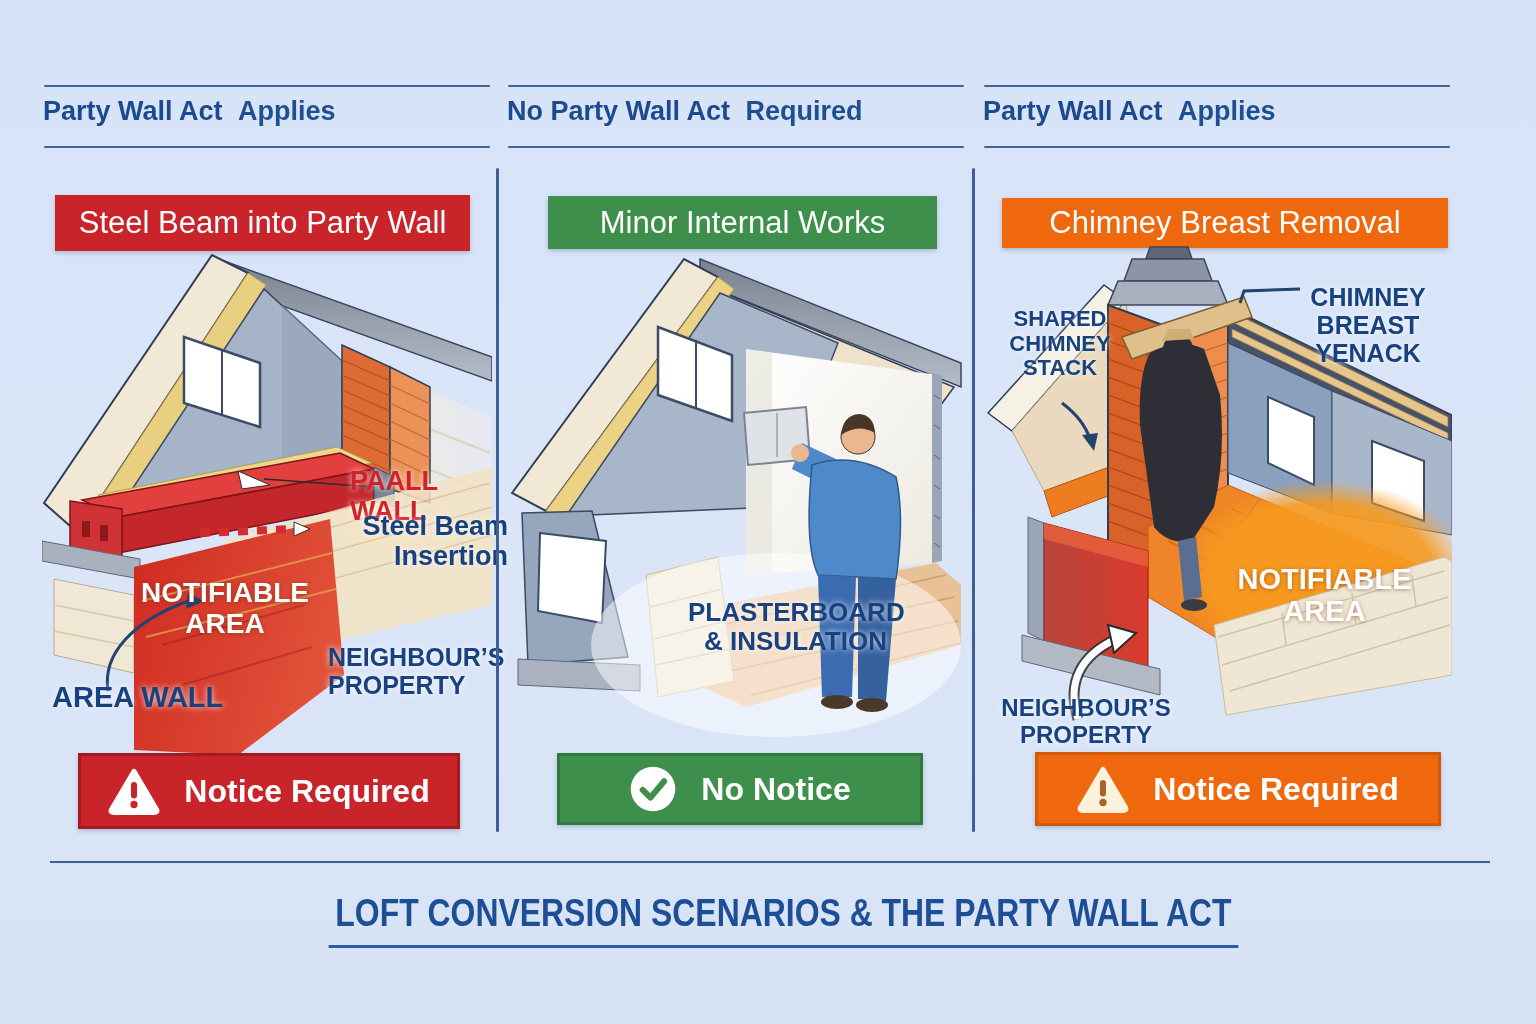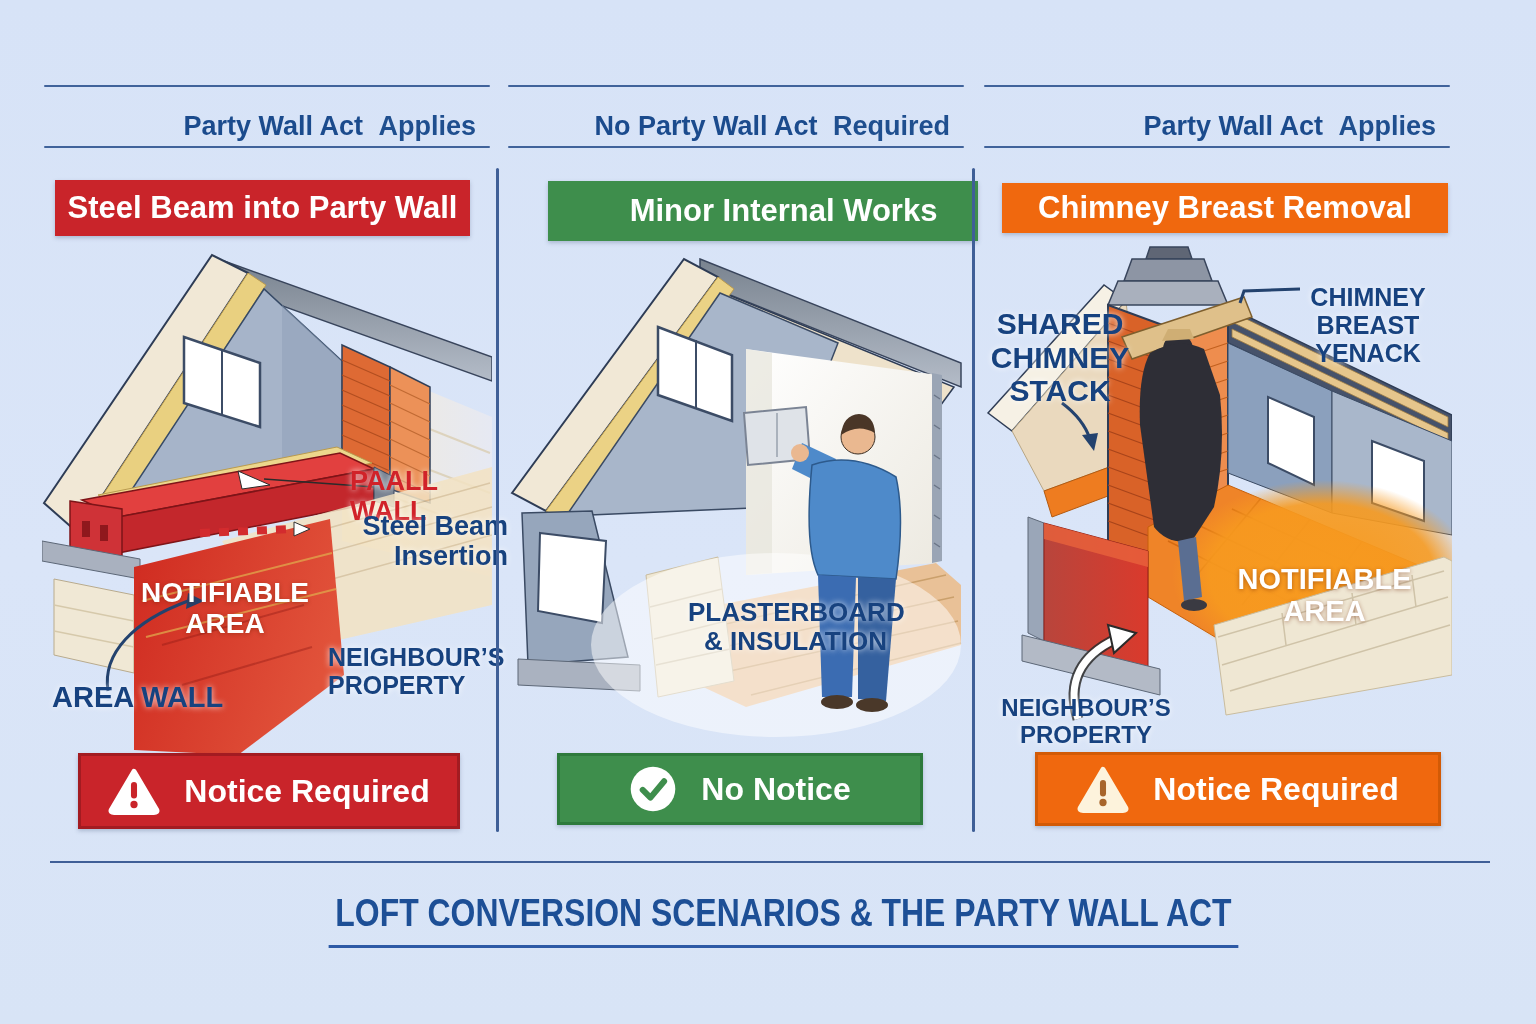--- a/index.html
+++ b/index.html
@@ -10,47 +10,47 @@
   
   .panel { position:absolute; top:85px; height:745px; }
   #p1 { left:42px;  width:450px; }
   #p2 { left:506px; width:460px; }
   #p3 { left:982px; width:470px; }
 
   .hline { position:absolute; left:2px; right:2px; height:2px; background:#40639b; border-radius:2px; }
   .hline.top { top:0; }
   .hline.bottom { top:61px; }
 
-  .panel-header { position:absolute; top:10px; left:0; right:0; margin:16px;
-                  text-align:right; font-size:27px; color:#1b4b8d; font-weight:normal; }
+  .panel-header { position:absolute; top:10px; left:0; right:0; margin:1px;
+                  text-align:left; font-size:27px; color:#1b4b8d; font-weight:normal; }
   .hdr-strong { font-weight:bold; }
   .hdr-rest { margin-left:8px; font-weight:600; color:#1f4f8f; }
 
   .scenario { position:absolute; display:flex; align-items:center; justify-content:center;
-              color:#ffffff; font-weight:bold; font-size:31px;
-              box-shadow:0 2px 4px rgba(40,60,100,.25); }
+              color:#ffffff; font-weight:normal; font-size:31px;
+              box-shadow:0 2px 4px rgba(40,60,100,.25);margin-top:15px; }
   #p1 .scenario { left:13px;  top:95px; width:415px; height:56px; background:#c9242a; }
-  #p2 .scenario { left:42px;  top:96px; width:389px; height:60px; background:#3e8e4c;padding-left:41px; }
+  #p2 .scenario { left:42px;  top:96px; width:389px; height:53px; background:#3e8e4c; }
   #p3 .scenario { left:20px;  top:98px; width:446px; height:50px; background:#f0680e; }
 
   .illus { position:absolute; top:160px; left:0; }
 
   .lbl { position:absolute; font-weight:bold; white-space:pre-line; line-height:1.12;
          text-shadow:0 0 6px rgba(255,255,255,.85); }
   .lbl.white { text-shadow:0 1px 4px rgba(110,30,0,.45); }
 
   #p1 .lbl-wall-red { left:308px; top:381px; width:170px; color:#d12229; font-size:27px; }
   #p1 .lbl-steel    { left:296px; top:426px; width:170px; color:#17427f; font-size:27px; text-align:right; }
   #p1 .lbl-notif    { left:78px;  top:492px; width:210px; color:#ffffff; font-size:28px; text-align:center; }
   #p1 .lbl-neigh    { left:286px; top:558px; width:200px; color:#17427f; font-size:25px; }
   #p1 .lbl-party    { left:10px;  top:596px; width:235px; color:#17427f; font-size:29px; }
 
   #p2 .lbl-plaster  { left:182px; top:513px; width:215px; color:#17427f; font-size:26px; text-align:center; }
 
-  #p3 .lbl-shared   { left:8px;   top:222px; width:140px; color:#17427f; font-size:30px; text-align:center; }
+  #p3 .lbl-shared   { left:8px;   top:222px; width:140px; color:#17427f; font-size:22px; text-align:center; }
   #p3 .lbl-breast   { left:298px; top:198px; width:176px; color:#17427f; font-size:25px; text-align:center; }
   #p3 .lbl-notif    { left:250px; top:478px; width:185px; color:#ffffff; font-size:29px; text-align:center; }
   #p3 .lbl-neigh    { left:14px;  top:610px; width:180px; color:#17427f; font-size:24px; text-align:center; }
 
   .notice { position:absolute; display:flex; align-items:center; justify-content:center;
             color:#ffffff; font-weight:bold; font-size:32px; gap:24px;
             box-shadow:0 2px 4px rgba(40,60,100,.25); }
   #p1 .notice { left:36px; top:668px; width:376px; height:70px; background:#c9242a; border:3px solid #a31b21; }
   #p2 .notice { left:51px; top:668px; width:360px; height:66px; background:#3e8e4c; border:3px solid #2e7a3c; }
   #p3 .notice { left:53px; top:667px; width:400px; height:68px; background:#f0680e; border:3px solid #d25a06; }

